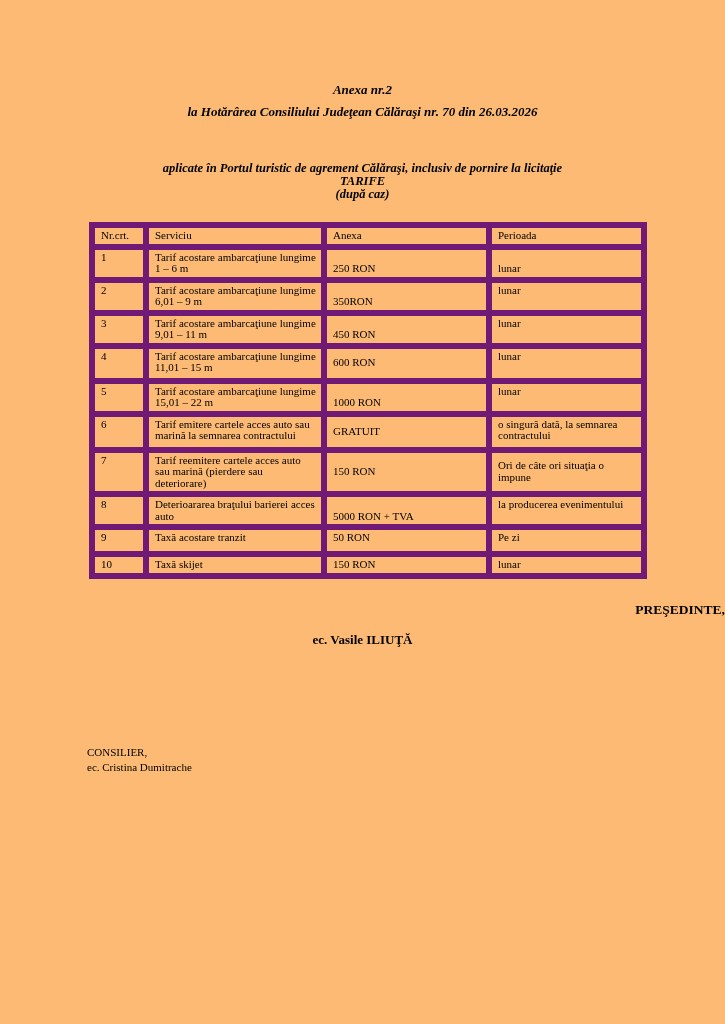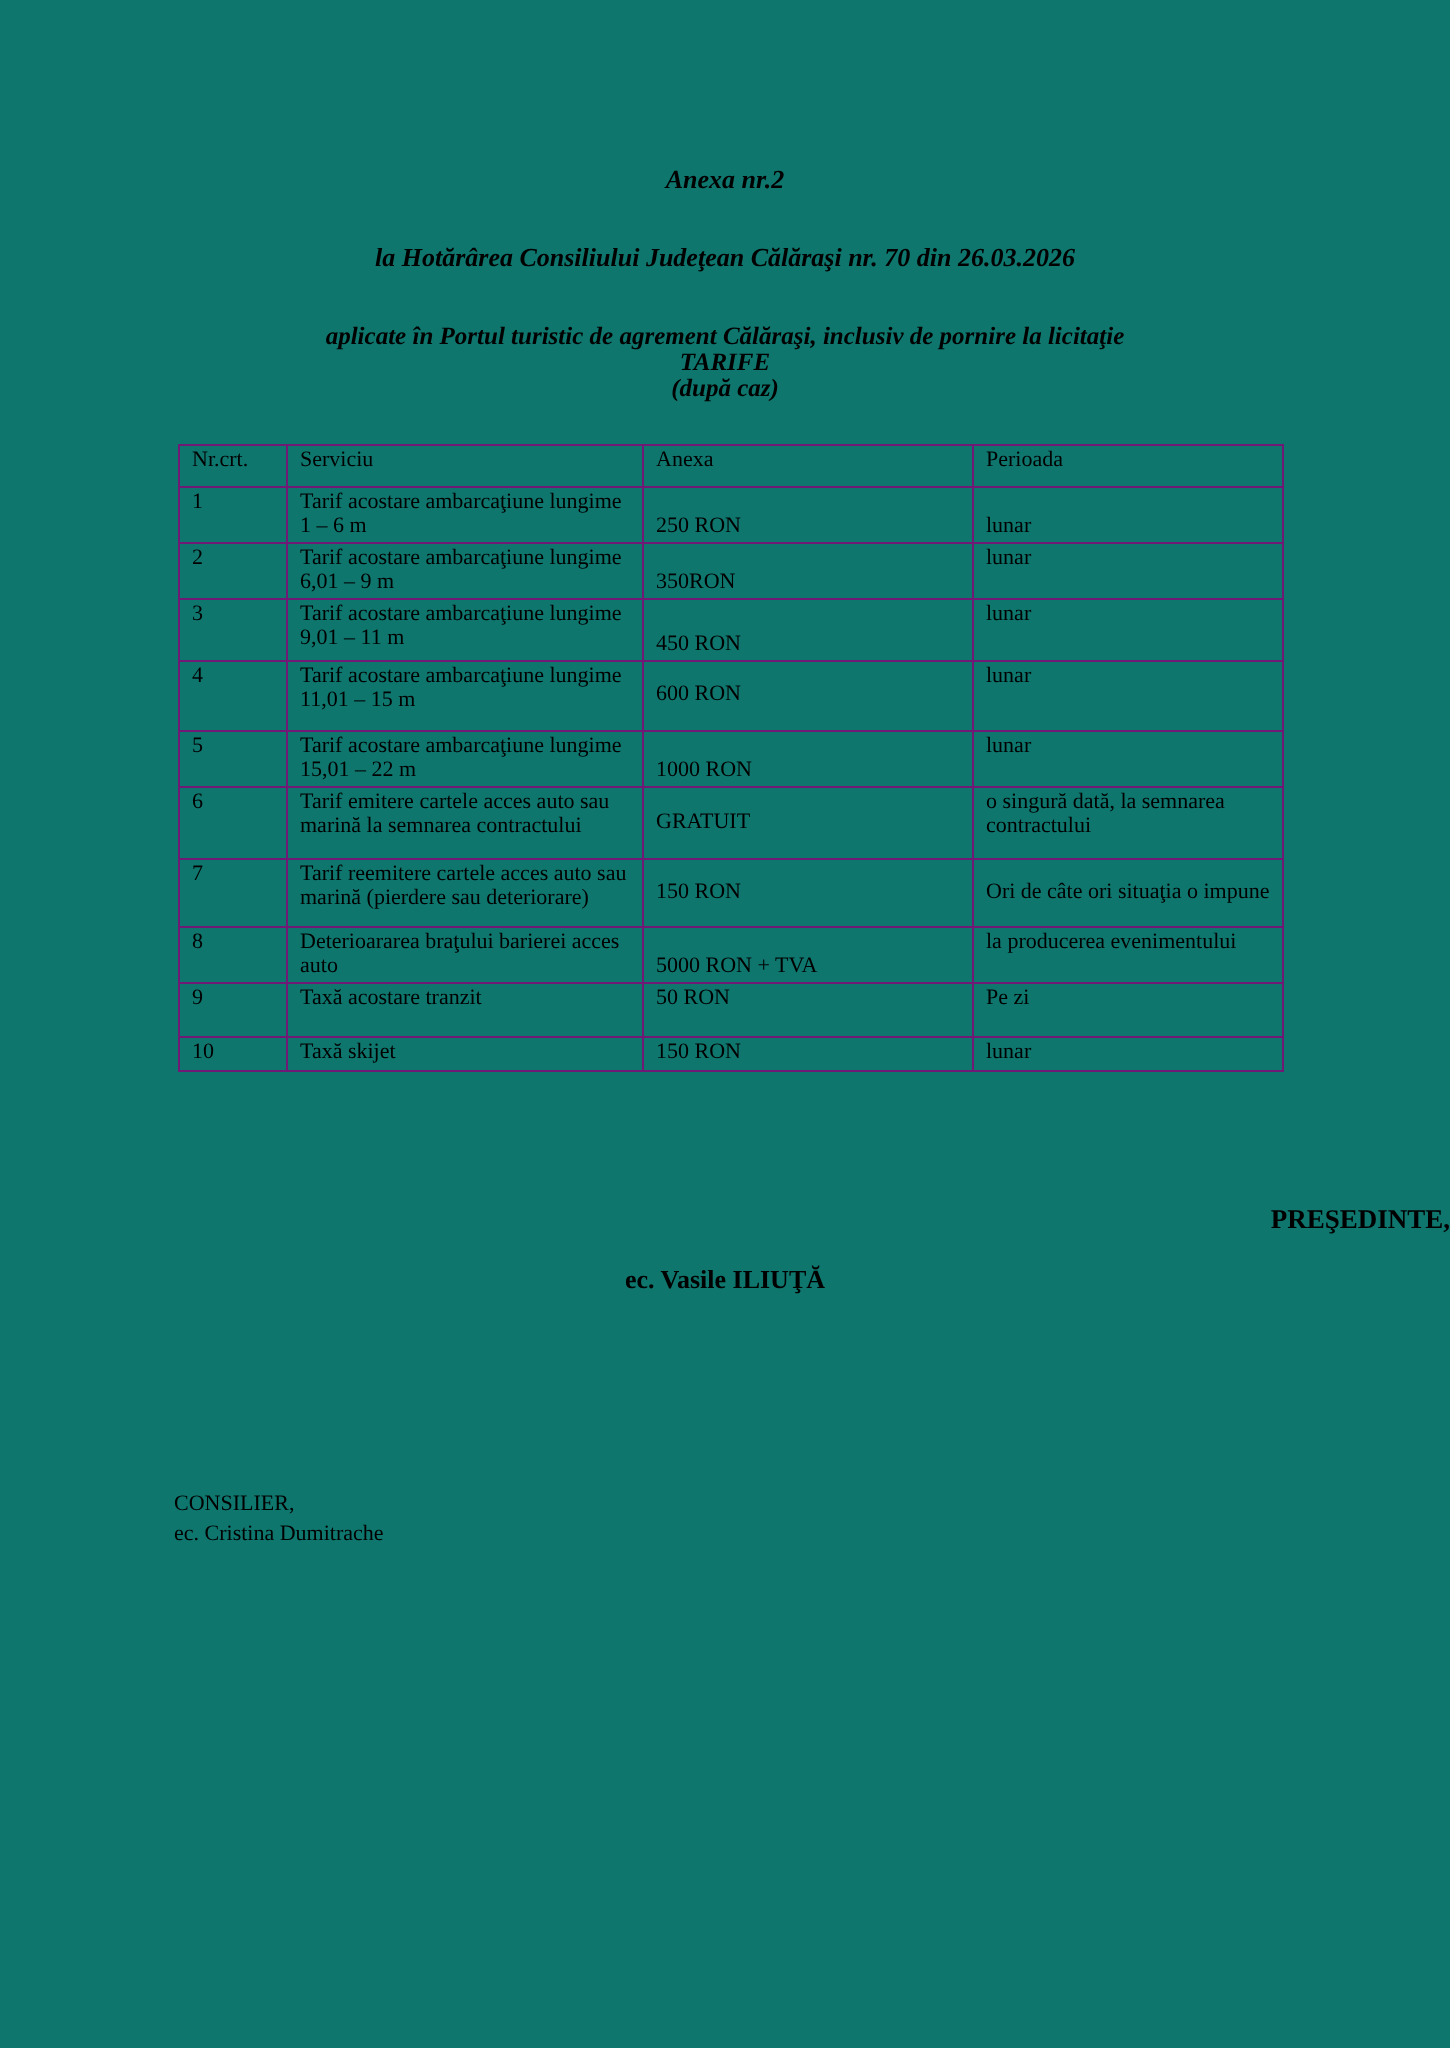--- a/index.html
+++ b/index.html
@@ -1,42 +1,42 @@
 <!DOCTYPE html>
 <html><head>
 <meta charset="utf-8">
 <style>
   * { margin: 0; padding: 0; box-sizing: border-box; }
   html, body { background: #e8e8e8; }
   .page {
     position: relative;
     width: 725px;
     height: 1024px;
-    background: #0f766e;
+    background: #fdba74;
     font-family: "Liberation Serif", "DejaVu Serif", serif;
     color: #000000;
     overflow: hidden;
     margin: 0 auto;
     padding-left: 30px;
   }
   .annex-header {
     position: absolute;
     top: 83px;
     left: 0;
     width: 100%;
     text-align: center;
   }
   .annex-title {
     font-size: 13px;
     font-weight: bold;
     font-style: italic;
     line-height: 14px;
   }
   .annex-subtitle {
-    margin-top: 25px;
+    margin-top: 8px;
     font-size: 13px;
     font-weight: bold;
     font-style: italic;
     line-height: 14px;
   }
   .tariff-heading {
     position: absolute;
     top: 162px;
     left: 0;
     width: 100%;
@@ -55,21 +55,21 @@
   }
   table.tariff-table {
     border-collapse: collapse;
     width: 552px;
     table-layout: fixed;
     font-size: 11px;
     line-height: 11.5px;
   }
   table.tariff-table th,
   table.tariff-table td {
-    border: 1px solid #701a75;
+    border: 6px solid #701a75;
     padding: 2px 5px 2px 6px;
     font-weight: normal;
     text-align: left;
     overflow: hidden;
   }
   table.tariff-table th { vertical-align: top; height: 21px; }
   td.col-nr, th.col-nr { text-align: center; padding-left: 2px; padding-right: 2px; }
   .sig-president {
     position: absolute;
     top: 602px;

